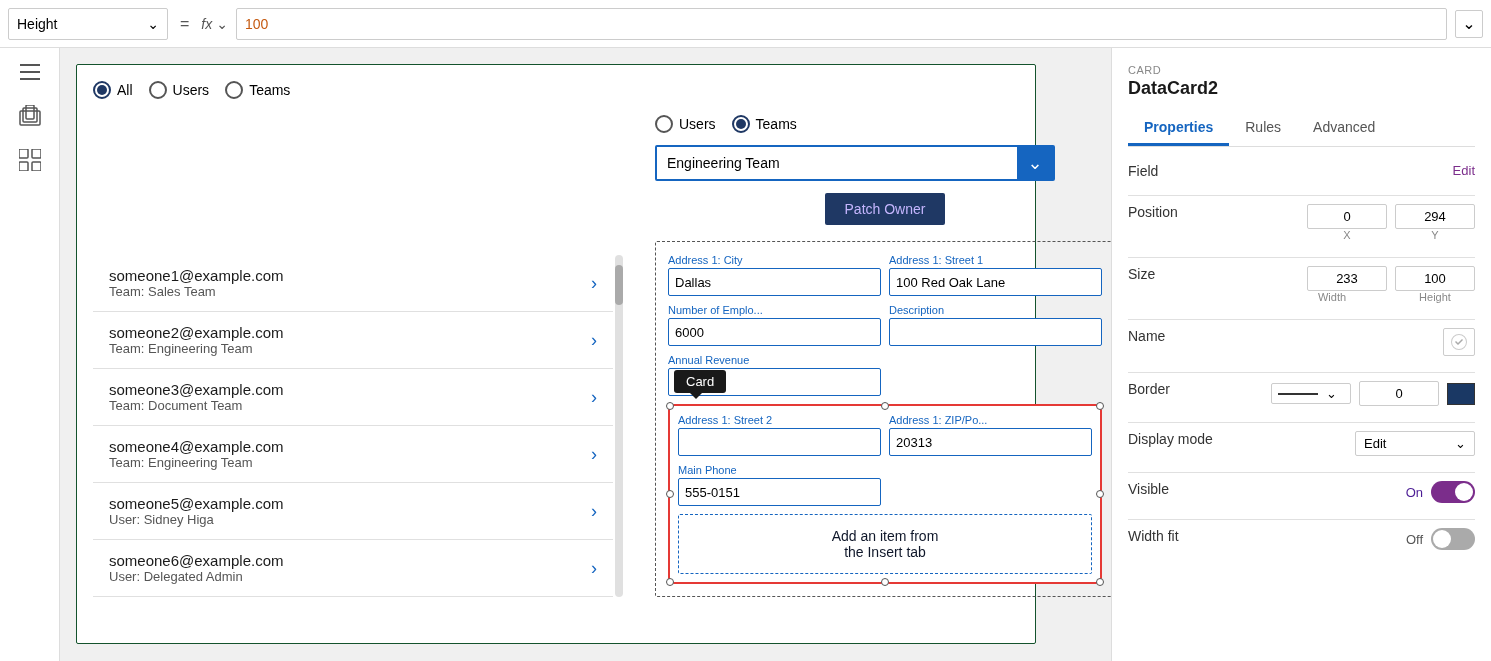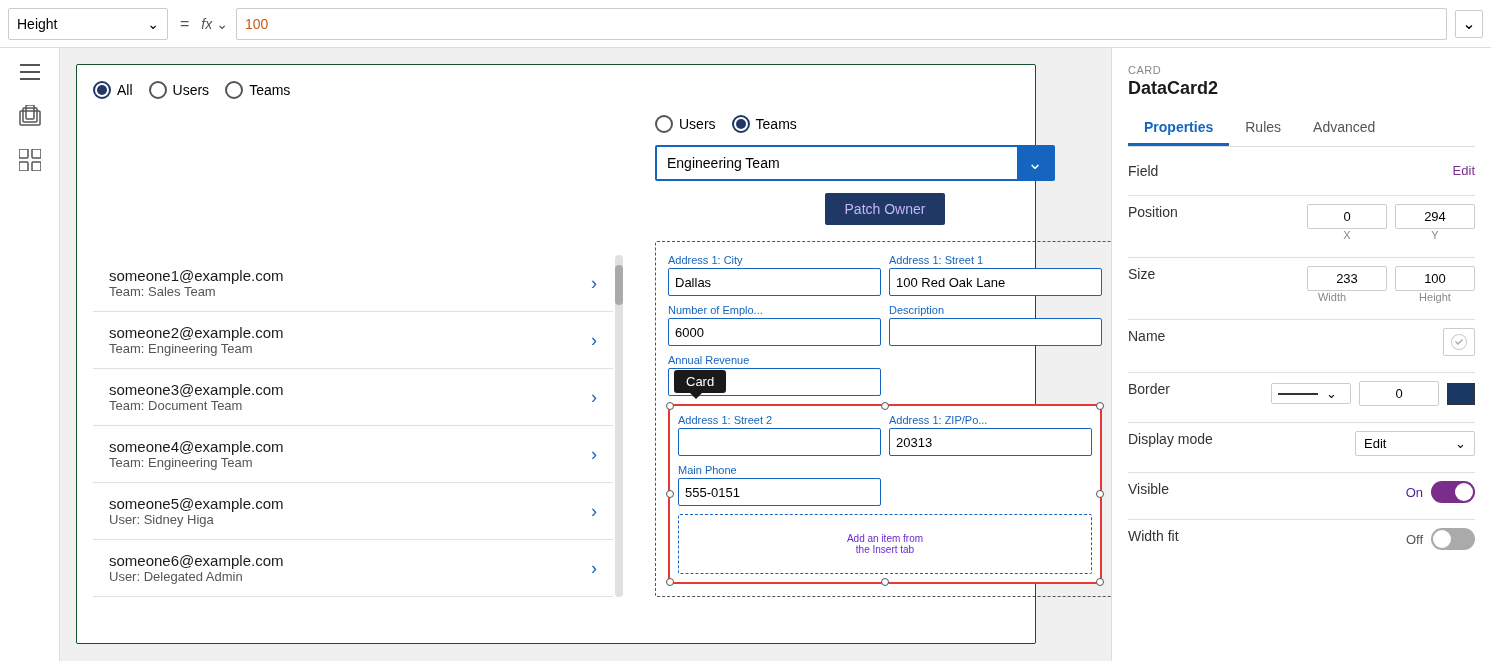--- a/index.html
+++ b/index.html
@@ -119,21 +119,21 @@
     .form-field label.required::before { content: '* '; color: #e53935; }
     .form-field input {
       width: 100%; height: 28px; border: 1px solid #1565c0; border-radius: 2px;
       padding: 0 6px; font-size: 13px;
     }
 
     
     .add-item-placeholder {
       border: 1px dashed #1565c0; border-radius: 2px; min-height: 60px;
       display: flex; align-items: center; justify-content: center;
-      color: #6d28d9; font-size: 10px; text-align: center; padding: 8px;
+      color: #0f172a; font-size: 14px; text-align: center; padding: 8px;
       margin-top: 8px; position: relative;
     }
 
     
     .properties-panel {
       width: 380px; background: #fff; border-left: 1px solid #ddd;
       flex-shrink: 0; padding: 16px; overflow-y: auto;
     }
     .panel-card-label { font-size: 11px; color: #888; text-transform: uppercase; letter-spacing: 0.5px; margin-bottom: 2px; }
     .panel-title { font-size: 18px; font-weight: 600; color: #1a1a1a; margin-bottom: 12px; }

